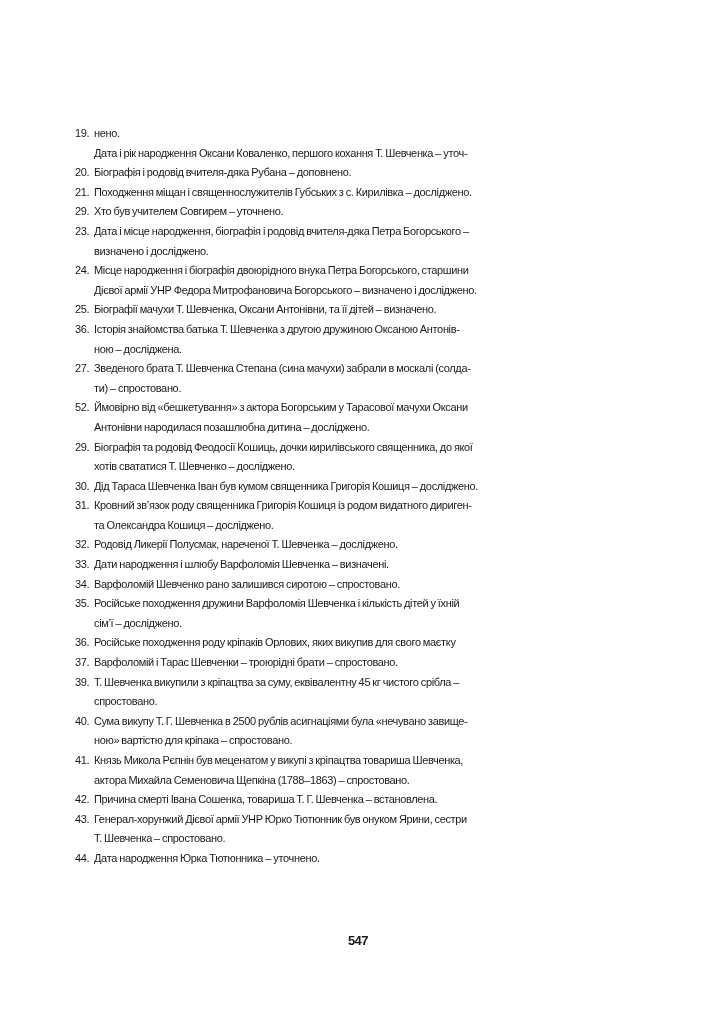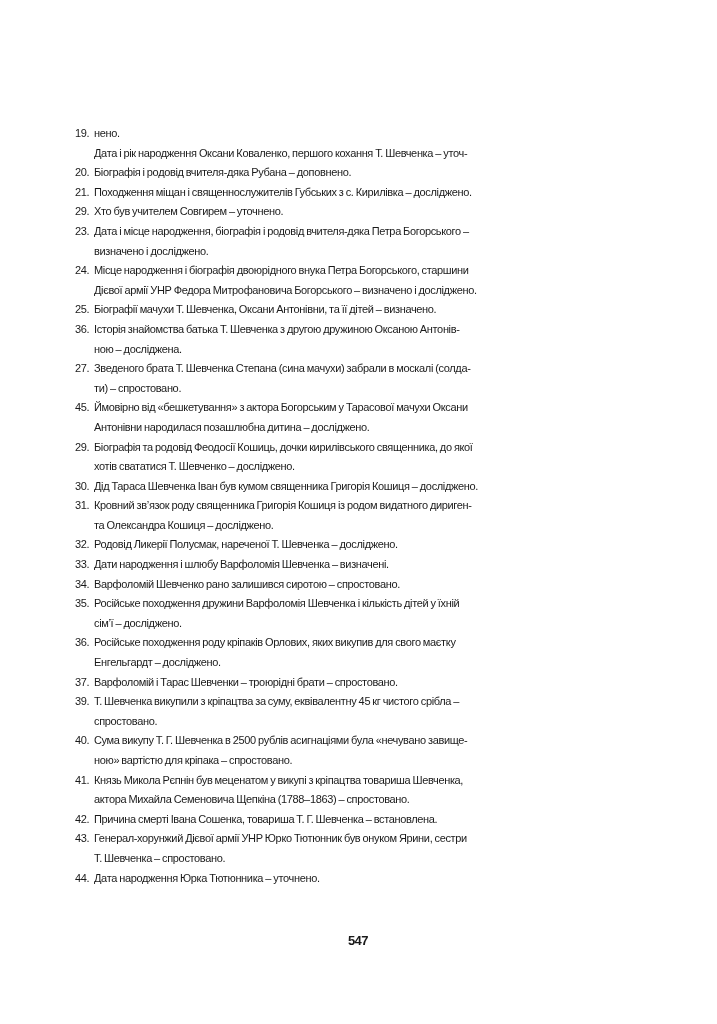--- a/index.html
+++ b/index.html
@@ -77,21 +77,21 @@
       </span>
     </div>
     <div class="item">
       <span class="num">27.</span>
       <span class="txt">
         <span class="l">Зведеного брата Т. Шевченка Степана (сина мачухи) забрали в москалі (солда-</span>
         <span class="l">ти) – спростовано.</span>
       </span>
     </div>
     <div class="item">
-      <span class="num">45.</span>
+      <span class="num">52.</span>
       <span class="txt">
         <span class="l">Ймовірно від «бешкетування» з актора Богорським у Тарасової мачухи Оксани</span>
         <span class="l">Антонівни народилася позашлюбна дитина – досліджено.</span>
       </span>
     </div>
     <div class="item">
       <span class="num">29.</span>
       <span class="txt">
         <span class="l">Біографія та родовід Феодосії Кошиць, дочки кирилівського священника, до якої</span>
         <span class="l">хотів свататися Т. Шевченко – досліджено.</span>
@@ -132,21 +132,20 @@
       <span class="num">35.</span>
       <span class="txt">
         <span class="l">Російське походження дружини Варфоломія Шевченка і кількість дітей у їхній</span>
         <span class="l">сім’ї – досліджено.</span>
       </span>
     </div>
     <div class="item">
       <span class="num">36.</span>
       <span class="txt">
         <span class="l">Російське походження роду кріпаків Орлових, яких викупив для свого маєтку</span>
-        <span class="l">Енгельгардт – досліджено.</span>
       </span>
     </div>
     <div class="item">
       <span class="num">37.</span>
       <span class="txt">
         <span class="l">Варфоломій і Тарас Шевченки – троюрідні брати – спростовано.</span>
       </span>
     </div>
     <div class="item">
       <span class="num">39.</span>

